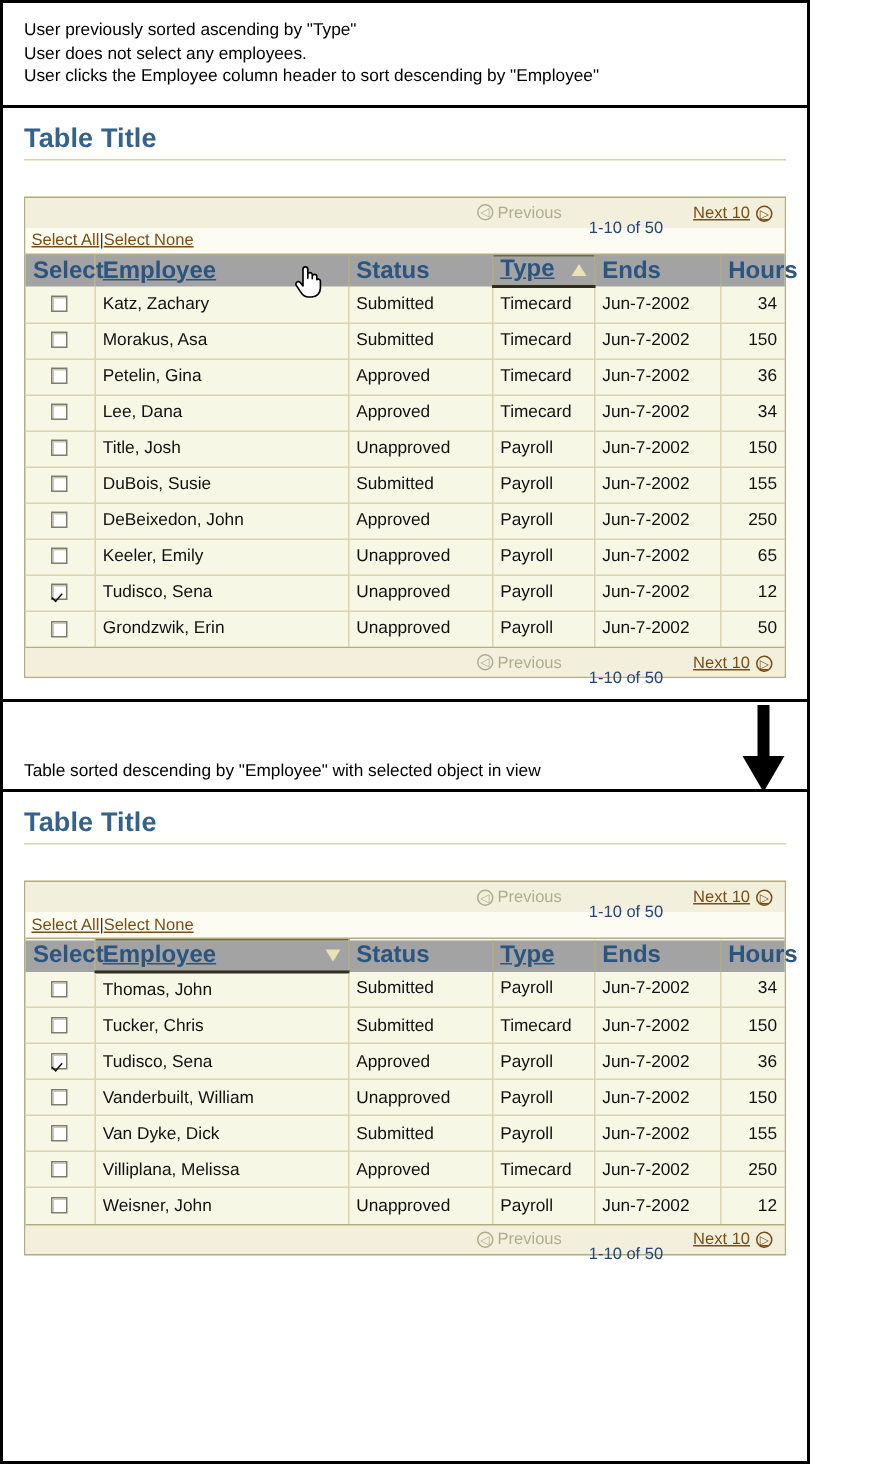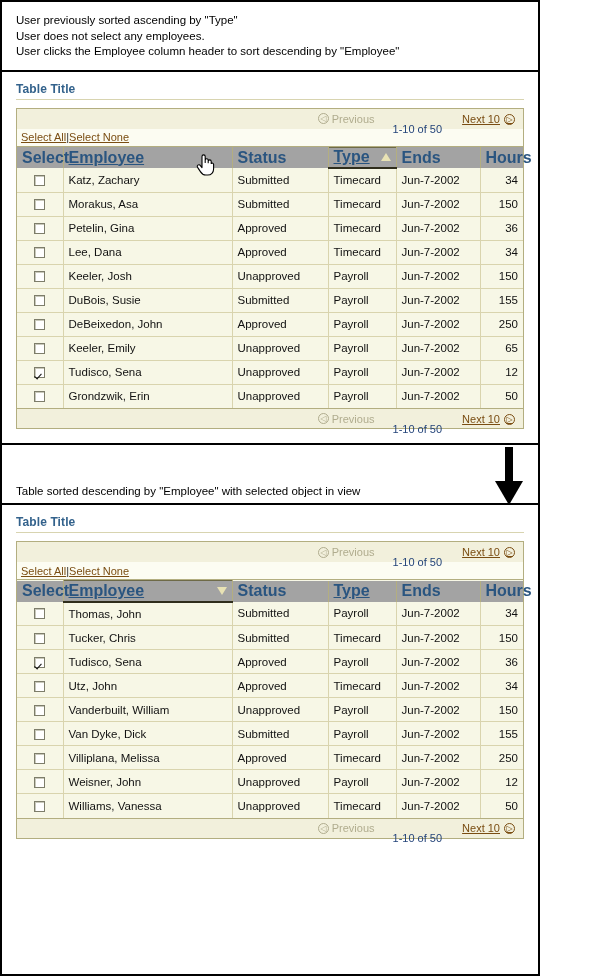--- a/index.html
+++ b/index.html
@@ -46,27 +46,27 @@
     position: absolute;
     right: 12px; top: 2px;
     width: 34px; height: 58px;
   }
 
   
   .section { padding: 10px 14px 14px 14px; }
   .section.second { padding-top: 10px; }
 
   .table-title {
-    font-size: 12px;
+    font-size: 18px;
     font-weight: bold;
     color: #33628c;
     letter-spacing: .1px;
     padding-bottom: 3px;
     border-bottom: 1px solid #d8d4b0;
-    margin: 0 0 8px 0;
+    margin: 0 0 24px 0;
   }
 
   .grid-wrap {
     border: 1px solid #b3ae80;
     background: #f7f7e6;
   }
 
   
   .pager {
     background: #f2f0dc;
@@ -303,21 +303,21 @@
               <tr>
                 <td class="cb"><span class="chk"></span></td>
                 <td>Lee, Dana</td>
                 <td>Approved</td>
                 <td>Timecard</td>
                 <td>Jun-7-2002</td>
                 <td class="num last">34</td>
               </tr>
               <tr>
                 <td class="cb"><span class="chk"></span></td>
-                <td>Keeler, Josh</td>
+                <td>Title, Josh</td>
                 <td>Unapproved</td>
                 <td>Payroll</td>
                 <td>Jun-7-2002</td>
                 <td class="num last">150</td>
               </tr>
               <tr>
                 <td class="cb"><span class="chk"></span></td>
                 <td>DuBois, Susie</td>
                 <td>Submitted</td>
                 <td>Payroll</td>
@@ -457,28 +457,20 @@
             <tr>
               <td class="cb"><span class="chk on"></span></td>
               <td>Tudisco, Sena</td>
               <td>Approved</td>
               <td>Payroll</td>
               <td>Jun-7-2002</td>
               <td class="num last">36</td>
             </tr>
             <tr>
               <td class="cb"><span class="chk"></span></td>
-              <td>Utz, John</td>
-              <td>Approved</td>
-              <td>Timecard</td>
-              <td>Jun-7-2002</td>
-              <td class="num last">34</td>
-            </tr>
-            <tr>
-              <td class="cb"><span class="chk"></span></td>
               <td>Vanderbuilt, William</td>
               <td>Unapproved</td>
               <td>Payroll</td>
               <td>Jun-7-2002</td>
               <td class="num last">150</td>
             </tr>
             <tr>
               <td class="cb"><span class="chk"></span></td>
               <td>Van Dyke, Dick</td>
               <td>Submitted</td>
@@ -495,28 +487,20 @@
               <td class="num last">250</td>
             </tr>
             <tr>
               <td class="cb"><span class="chk"></span></td>
               <td>Weisner, John</td>
               <td>Unapproved</td>
               <td>Payroll</td>
               <td>Jun-7-2002</td>
               <td class="num last">12</td>
             </tr>
-            <tr>
-              <td class="cb"><span class="chk"></span></td>
-              <td>Williams, Vanessa</td>
-              <td>Unapproved</td>
-              <td>Timecard</td>
-              <td>Jun-7-2002</td>
-              <td class="num last">50</td>
-            </tr>
           </tbody>
       </table>
 
       <div class="pager bottom">
         <span class="pg-prev">
           <span class="circ">◁</span>
           <span>Previous</span>
         </span>
         <span class="pg-count">1-10 of 50</span>
         <span class="pg-next">

